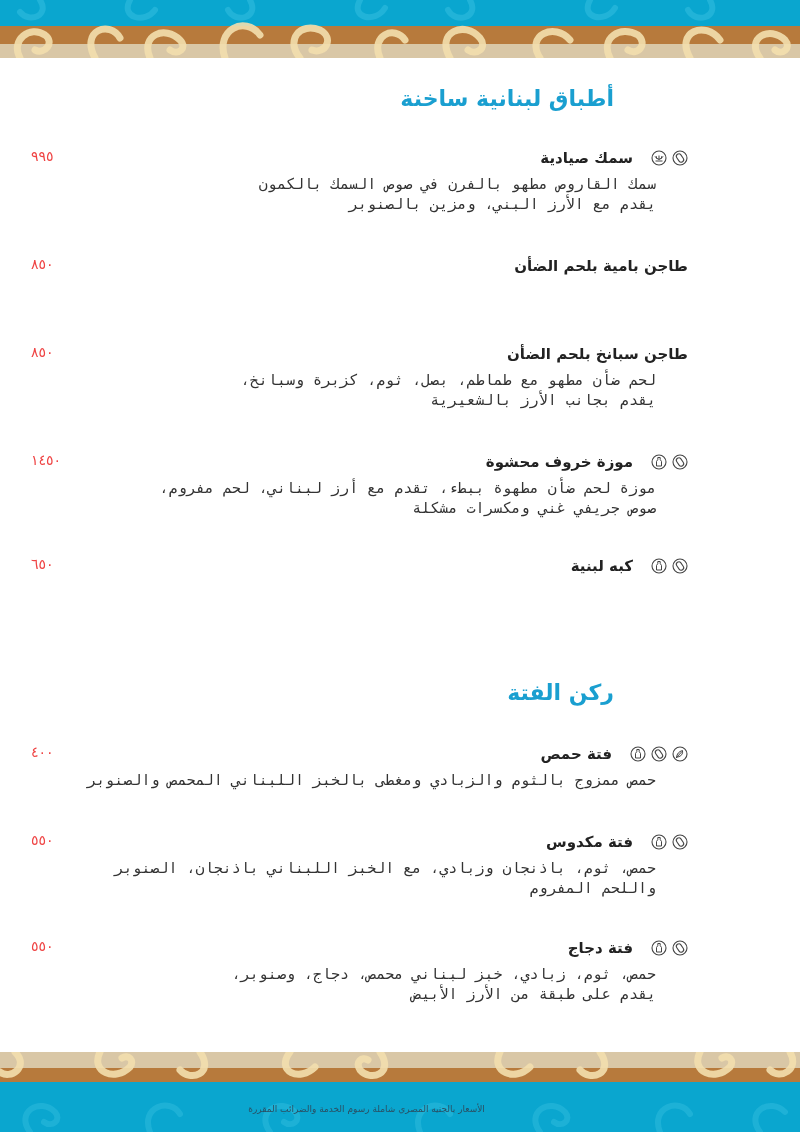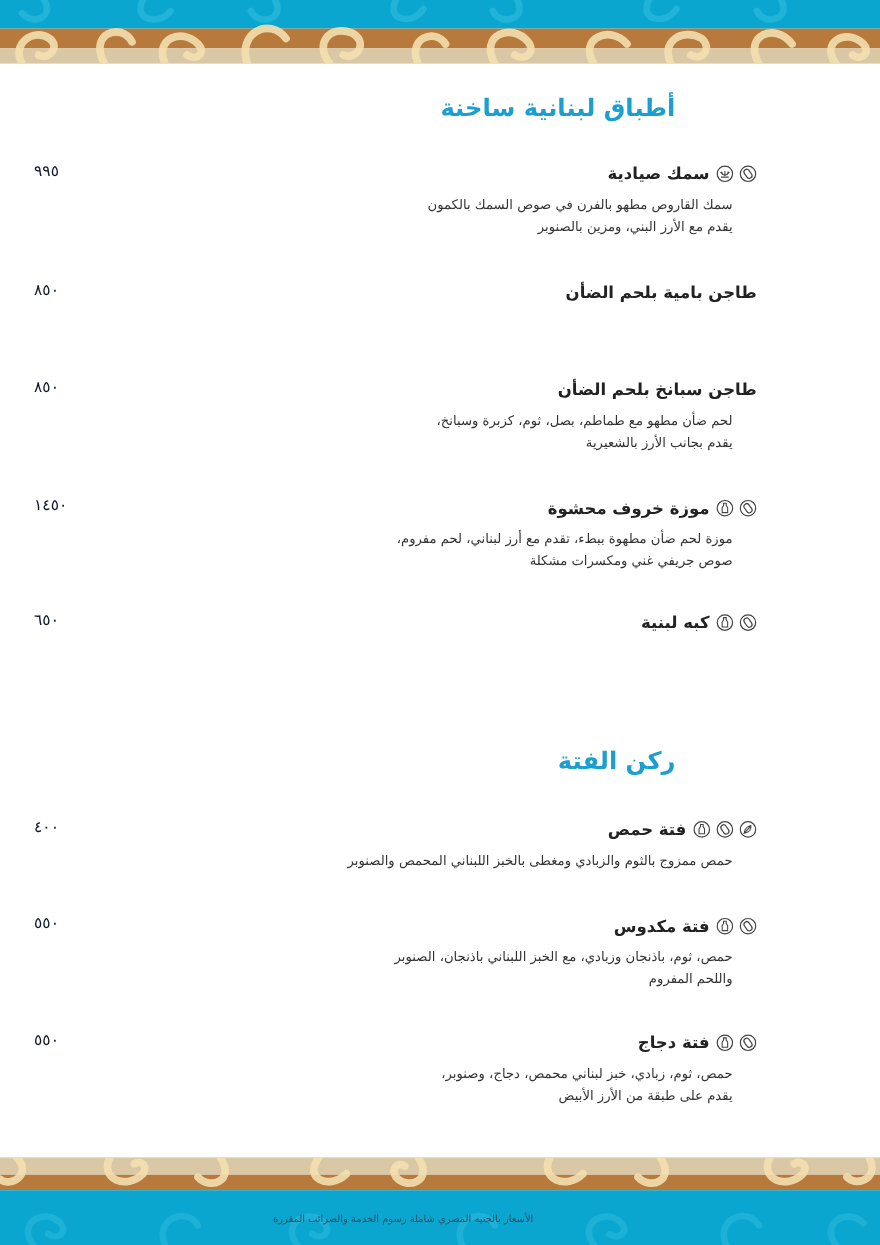--- a/index.html
+++ b/index.html
@@ -17,29 +17,29 @@
 
   .page { position:absolute; left:0; top:58px; width:800px; height:994px; direction:rtl;border-radius:11px; }
 
   .section-title {
     position:absolute; right:186px;
     font-family:"DejaVu Sans", sans-serif;
     font-size:22px; font-weight:bold; color:#1a9fd0;
     margin:0;
   }
   .item { position:absolute; right:112px; width:620px; direction:rtl; }
-  .item-head { display:flex; align-items:center; gap:6px; height:24px; }
+  .item-head { display:flex; align-items:center; gap:18px; height:24px; }
   .icons { display:flex; gap:5px; align-items:center; }
   .icon { width:16px; height:16px; display:inline-block; }
   .item-name { font-size:15px; font-weight:bold; color:#222; white-space:nowrap; }
-  .item-desc { margin-top:6px; margin-right:22px; font-size:12px; line-height:20px; color:#333; }
+  .item-desc { margin-top:6px; margin-right:32px; font-size:15px; line-height:20px; color:#333;font-family:Liberation Mono, monospace; }
   .item-desc div { white-space:nowrap; }
   .price {
     position:absolute; left:-37px; top:2px; direction:ltr;
-    font-size:14px; color:#0f172a; font-weight:normal;
+    font-size:14px; color:#ef4444; font-weight:normal;
   }
   .footer-note {
     position:absolute; left:0; width:733px; top:1104px; text-align:center;
     font-size:9px; color:#2a4f63; direction:rtl;
   }
 </style>
 </head>
 <body>
 
 <div class="band band-top">

